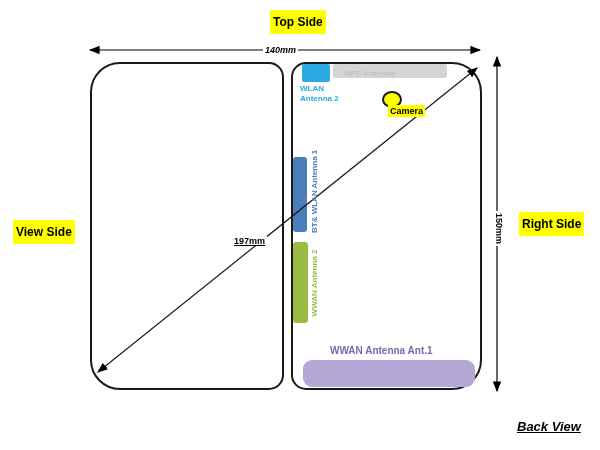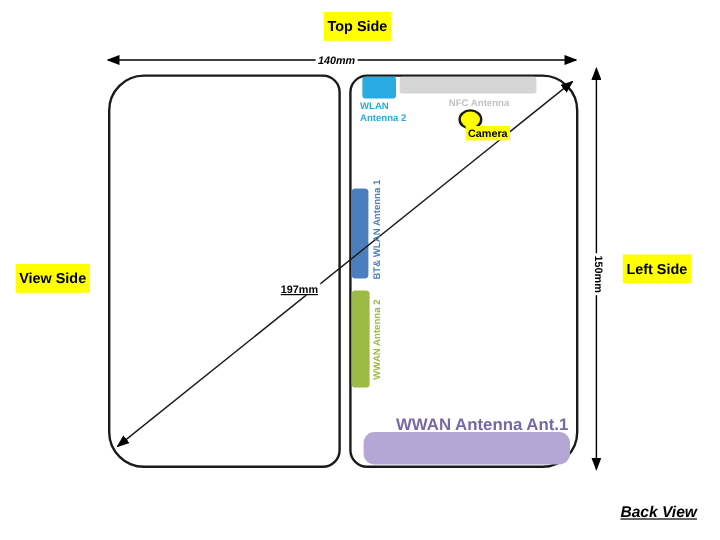--- a/index.html
+++ b/index.html
@@ -33,43 +33,43 @@
   #dim-lines{position:absolute;left:0;top:0;z-index:3;}
   
   .dim{
     background:#ffffff;color:#000;font-weight:bold;font-size:9px;line-height:10px;
     padding:0 2px;white-space:nowrap;z-index:4;
   }
   #dim-150{left:504px;top:211px;transform:rotate(90deg);transform-origin:left top;}
   
   .antlabel{font-weight:bold;white-space:nowrap;z-index:5;}
   #lbl-wlan2{left:300px;top:84px;font-size:8px;line-height:10px;color:#29abe2;}
-  #lbl-nfc{left:345px;top:81px;font-size:8px;color:#c2c2c2;margin-left:29px;}
+  #lbl-nfc{left:345px;top:69px;font-size:8px;color:#c2c2c2;}
   #lbl-camera{left:388px;top:105px;font-size:9px;background:#ffff00;color:#000;padding:1px 2px;}
   .vlabel{
     position:absolute;font-weight:bold;font-size:8px;line-height:9px;text-align:center;
     transform:rotate(-90deg);transform-origin:left top;white-space:nowrap;z-index:5;
   }
   #lbl-btwlan{left:310px;top:233px;width:76px;color:#4a7ebc;}
   #lbl-wwan2{left:310px;top:321px;width:76px;color:#9bbb45;}
-  #lbl-wwan1{left:330px;top:345px;width:120px;font-size:14px;color:#7768a8;font-weight:bold;z-index:5;}
+  #lbl-wwan1{left:330px;top:345px;width:120px;font-size:10px;color:#7768a8;font-weight:bold;z-index:5;}
   
   #back-view{
     left:517px;top:419px;color:#000;font-weight:bold;font-style:italic;
     font-size:13px;text-decoration:underline;z-index:6;white-space:nowrap;
   }
 </style>
 </head>
 <body>
 
 <div id="stage">
 
   <div class="abs hl" style="left:270px;top:10px;">Top Side</div>
   <div class="abs hl" style="left:13px;top:220px;">View Side</div>
-  <div class="abs hl" style="left:519px;top:212px;">Left Side</div>
+  <div class="abs hl" style="left:519px;top:212px;">Right Side</div>
 
   <div class="panel" id="panel-left"></div>
   <div class="panel" id="panel-right"></div>
 
   <div class="ant" id="ant-wlan2-rect"></div>
   <div class="ant" id="ant-nfc-rect"></div>
   <div class="ant" id="ant-btwlan-rect"></div>
   <div class="ant" id="ant-wwan2-rect"></div>
   <div class="ant" id="ant-wwan1-rect"></div>
   <div class="abs" id="camera-dot"></div>

